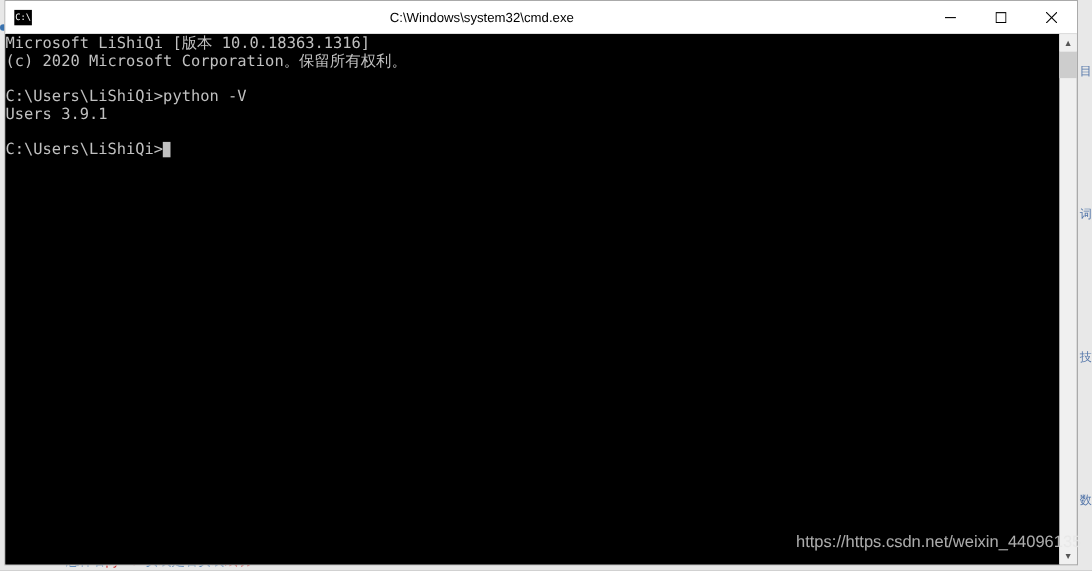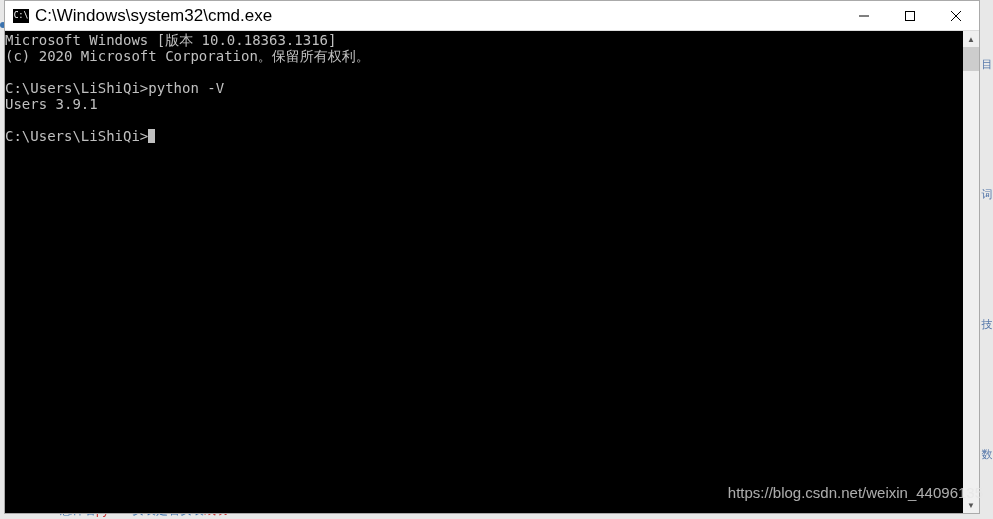--- a/index.html
+++ b/index.html
@@ -36,23 +36,24 @@
       background: #000;
       position: relative;
       display: flex;
       align-items: center;
       justify-content: center;
       font-size: 8px;
       color: #fff;
       font-family: monospace;
     }
     .titlebar-title {
-      font-size: 17px;
+      font-size: 12px;
       color: #000;
       flex: 1;
+      text-align: center;
     }
     .titlebar-controls {
       display: flex;
       height: 100%;
     }
     .titlebar-btn {
       width: 46px;
       height: 100%;
       display: flex;
       align-items: center;
@@ -186,28 +187,28 @@
       </div>
       <div class="titlebar-btn close">
         <svg viewBox="0 0 10 10">
             <line x1="0" y1="0" x2="10" y2="10" stroke="#000" stroke-width="1"></line>
             <line x1="10" y1="0" x2="0" y2="10" stroke="#000" stroke-width="1"></line>
           </svg>
       </div>
     </div>
   </div>
   <div class="console-wrap">
-    <div class="console"><span>Microsoft Windows [版本 10.0.18363.1316]</span>
+    <div class="console"><span>Microsoft LiShiQi [版本 10.0.18363.1316]</span>
 <span>(c) 2020 Microsoft Corporation。保留所有权利。</span>
 <span></span>
 <span>C:\Users\LiShiQi&gt;python -V</span>
 <span>Users 3.9.1</span>
 <span></span>
 <span>C:\Users\LiShiQi&gt;</span><span class="cursor-block"></span></div>
     <div class="scrollbar">
       <div class="scroll-arrow up">▲</div>
       <div class="scroll-thumb"></div>
       <div class="scroll-arrow down">▼</div>
     </div>
   </div>
 </div>
 
-<div class="watermark">https://blog.csdn.net/weixin_44096135</div>
+<div class="watermark">https://https.csdn.net/weixin_44096135</div>
 
 </body></html>

